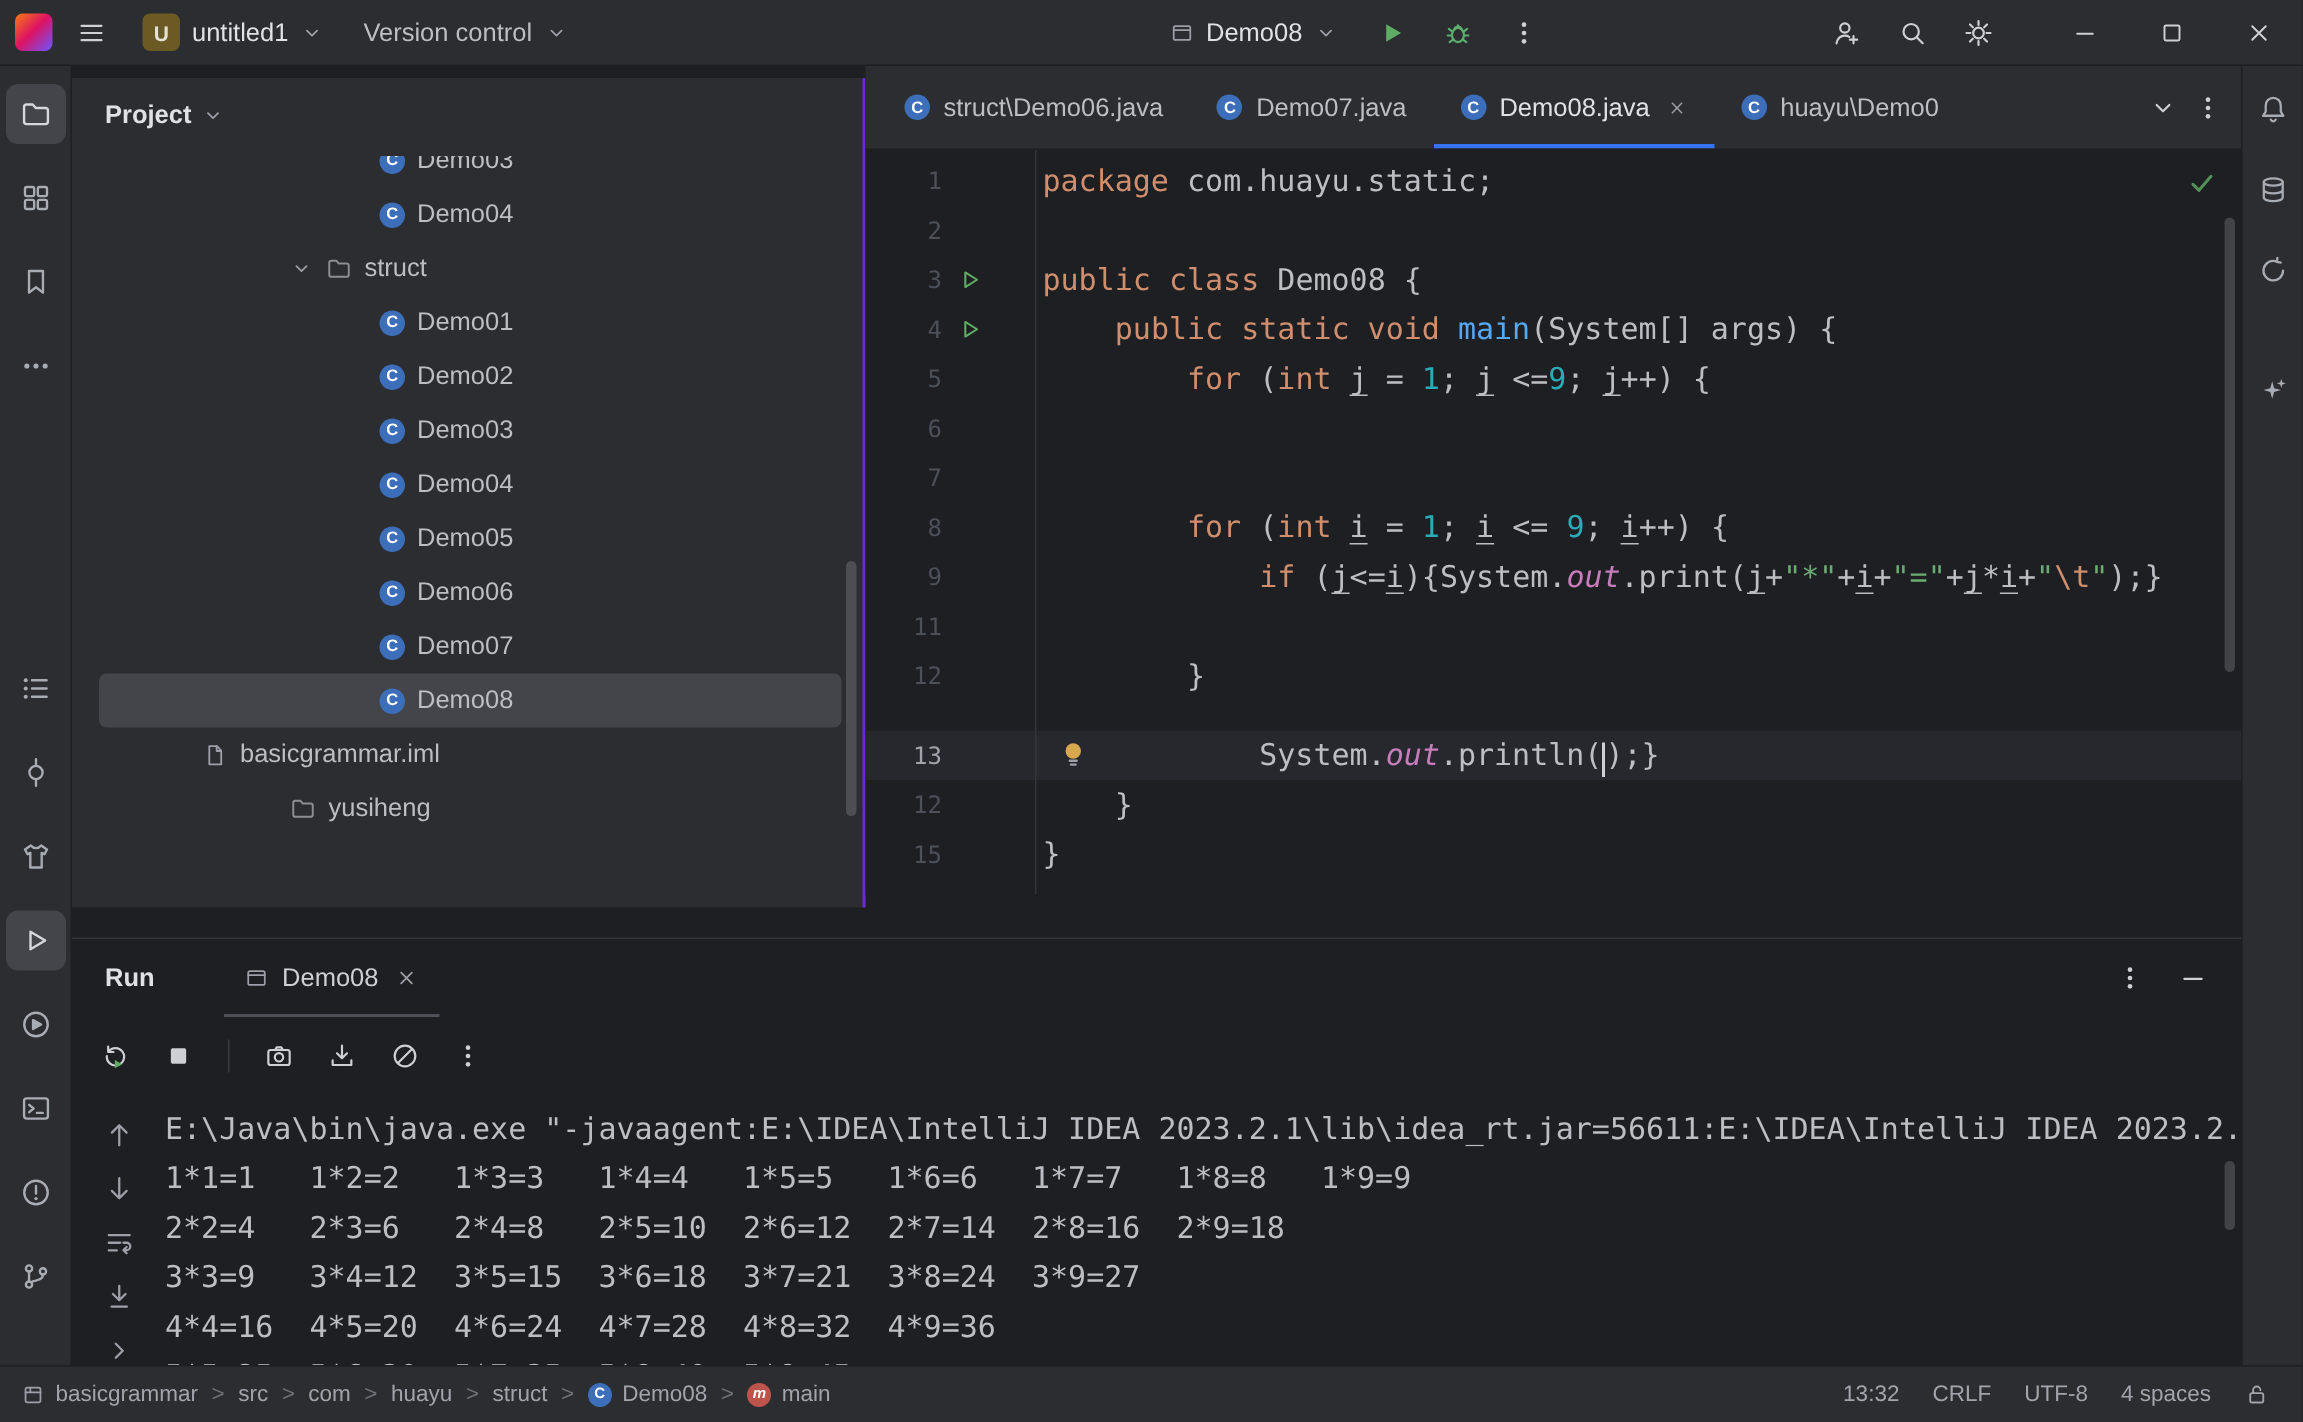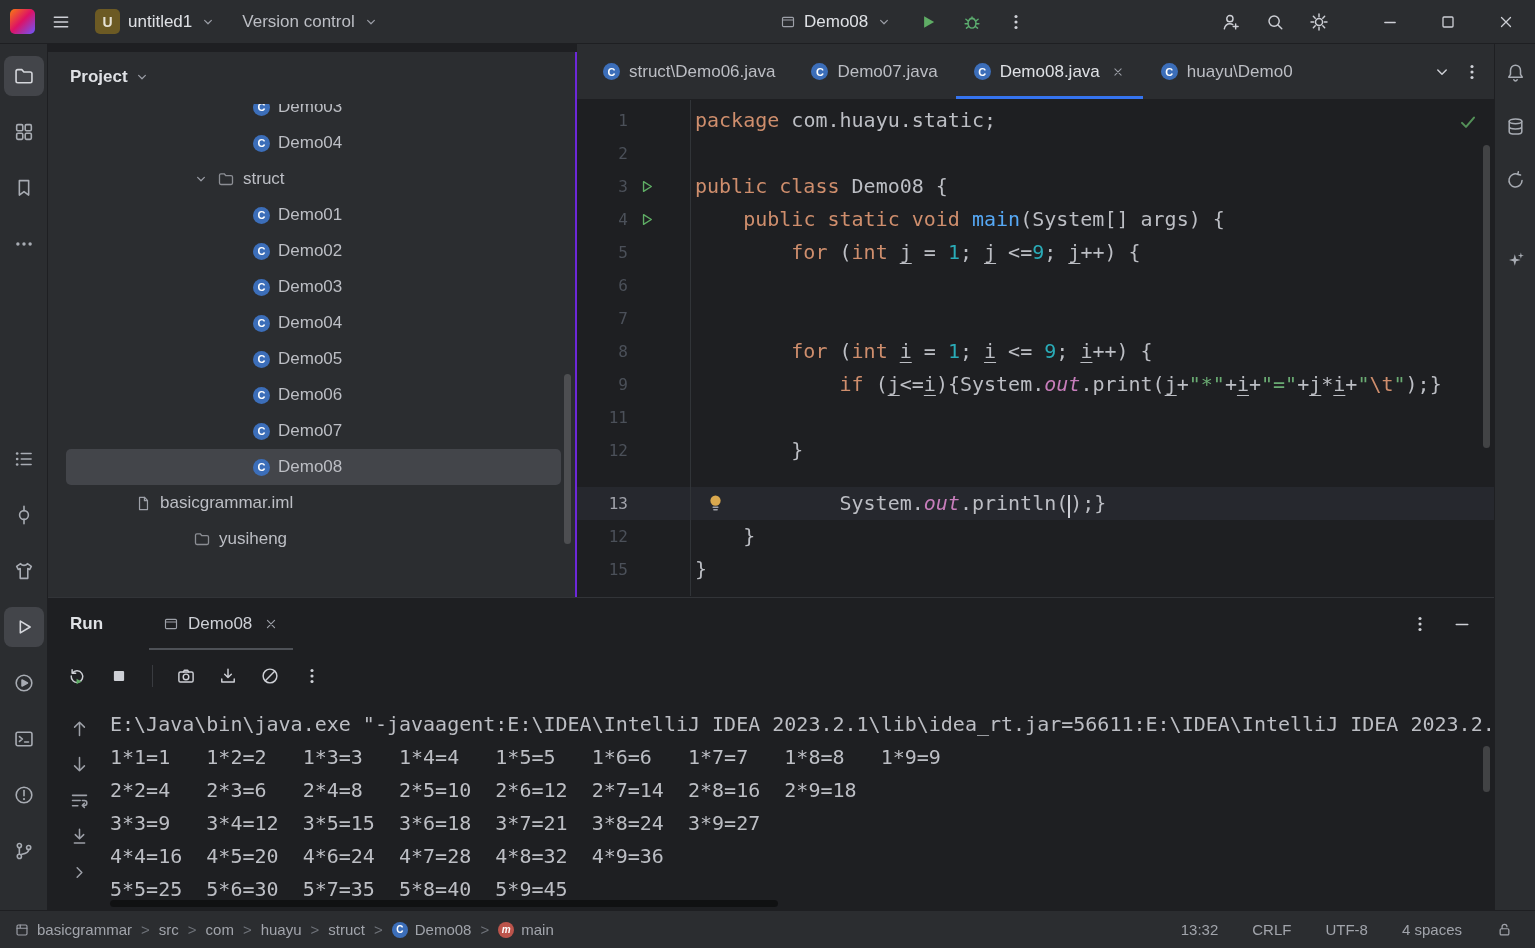--- a/index.html
+++ b/index.html
@@ -76,40 +76,40 @@
 .tk-esc{color:var(--c-keyword,#CF8E6D);}
 .tk-fld{color:var(--c-field,#C77DBB);font-style:italic;}
 .tk-fn{color:var(--c-method,#56A8F5);}
 .tk-var{text-decoration:underline;text-underline-offset:4px;text-decoration-thickness:1px;}
 .crt{display:inline-block;width:2px;height:23px;background:#CED0D6;vertical-align:middle;margin-bottom:-4px;}
 .bulbwrap{position:absolute;left:77px;top:5px;}
 .edcheck{position:absolute;top:12px;right:16px;}
 .ed-sb{top:45px;height:303px;right:4px;}
 
 
-.runpanel{position:absolute;left:48px;top:597px;width:1446px;height:313px;background:var(--c-bg,#1E1F22);border-top:1px solid #323438;}
+.runpanel{position:absolute;left:48px;top:625px;width:1446px;height:313px;background:var(--c-bg,#1E1F22);border-top:1px solid #323438;}
 .rp-head{height:52px;display:flex;align-items:center;padding-left:22px;}
 .rp-title{font-size:17px;font-weight:700;color:#DFE1E5;margin-right:46px;}
 .rp-tab{display:flex;align-items:center;gap:9px;height:100%;padding:0 14px;font-size:17px;color:#CED0D6;box-shadow:inset 0 -2px 0 #4E5157;}
 .rp-headright{margin-left:auto;display:flex;gap:14px;padding-right:18px;color:#CED0D6;}
 .rp-tools{height:52px;display:flex;align-items:center;gap:8px;padding-left:12px;color:#CED0D6;}
 .tbtn34{width:34px;height:34px;display:flex;align-items:center;justify-content:center;border-radius:6px;}
 .tsep{width:1px;height:22px;background:#393B40;margin:0 8px;}
 .rp-body{position:relative;height:208px;display:flex;}
 .rp-gutter{width:62px;flex:none;display:flex;flex-direction:column;align-items:center;gap:15px;padding-top:16px;color:#9DA0A8;}
 .console{flex:1;overflow:hidden;white-space:pre;font-size:20px;line-height:33px;padding-top:6px;color:#BCBEC4;}
 .c-sb{top:44px;height:46px;right:4px;}
 .c-sbh{position:absolute;left:62px;bottom:3px;width:668px;height:7px;border-radius:4px;background:rgba(0,0,0,.45);}
 
 
 .statusbar{position:absolute;left:0;bottom:0;width:100%;height:38px;background:var(--c-panel,#2B2D30);border-top:1px solid #1E1F22;display:flex;align-items:center;padding:0 14px;font-size:15px;color:#A1A4AB;z-index:7;}
 .crumbs{display:flex;align-items:center;gap:9px;}
 .crumb{display:flex;align-items:center;gap:7px;}
 .csep{color:#6F737A;}
-.sb-right{margin-left:auto;display:flex;align-items:center;gap:34px;padding-right:8px;}
+.sb-right{margin-left:auto;display:flex;align-items:center;gap:22px;padding-right:8px;}
 </style>
 </head>
 <body>
 
 <header class="titlebar">
   <div class="tb-left">
     <span class="logo"></span>
     <button class="ibtn">
         <svg class="ic" width="20" height="20" viewBox="0 0 18 18" fill="none" stroke="currentColor" stroke-width="1.3" stroke-linecap="round" stroke-linejoin="round">
           <path d="M3 4.7h12M3 9h12M3 13.3h12"></path>

